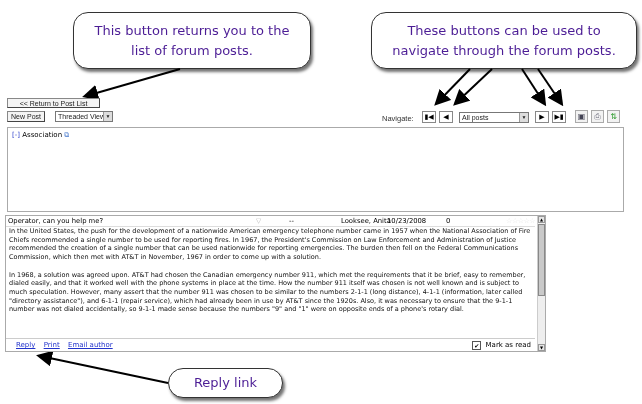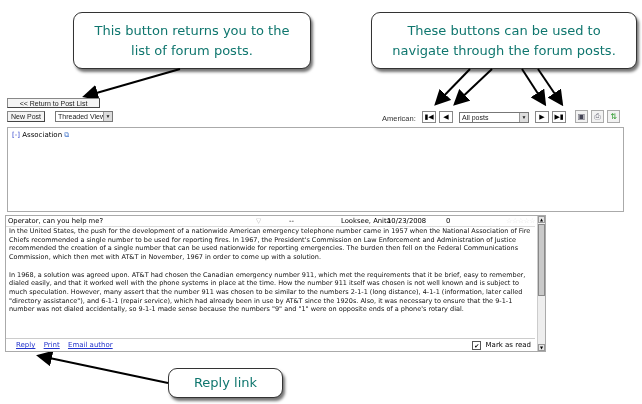--- a/index.html
+++ b/index.html
@@ -1,20 +1,20 @@
 <!DOCTYPE html>
 <html><head>
 <meta charset="utf-8">
 <style>
   html, body { margin:0; padding:0; }
   body { width:642px; height:404px; background:#ffffff; position:relative; overflow:hidden;
          font-family:"DejaVu Sans","Liberation Sans",sans-serif; color:#000; }
-  .callout { position:absolute; background:#fff; border:1.5px solid #333; border-radius:9px;
+  .callout { position:absolute; background:#fff; border:1.5px solid #333; border-radius:15px;
              box-shadow:2px 3px 3px rgba(0,0,0,0.55); text-align:center;
-             font-family:"DejaVu Sans",sans-serif; font-size:13px; line-height:20px; color:#0f766e;
+             font-family:"DejaVu Sans",sans-serif; font-size:13px; line-height:20px; color:#4c1d95;
              display:flex; align-items:center; justify-content:center; }
   svg.arrows { position:absolute; left:0; top:0; pointer-events:none; }
   .btn { position:absolute; background:#f4f4f4; border:1px solid #888; border-right-color:#444; border-bottom-color:#444;
          font-family:"Liberation Sans",sans-serif; font-size:7px; color:#222; text-align:center; line-height:10px; box-sizing:border-box; cursor:pointer; }
   .select { position:absolute; background:#fff; border:1px solid #777; font-family:"Liberation Sans",sans-serif; font-size:7px;
             line-height:9px; box-sizing:border-box; padding-left:2px; color:#222; }
   .select .arr { position:absolute; right:0; top:0; width:8px; height:100%; background:#ddd; border-left:1px solid #999;
                  font-size:5px; text-align:center; line-height:9px; }
   .nav-label { position:absolute; font-family:"Liberation Sans",sans-serif; font-size:7.5px; color:#333; }
   .navbtn { position:absolute; width:14px; height:12px; background:#fff; border:1px solid #888; box-sizing:border-box;
@@ -68,21 +68,21 @@
   <line x1="168" y1="383" x2="40" y2="356" stroke="#000" stroke-width="2" marker-end="url(#ah)"></line>
 </svg>
 
 <div class="btn" style="left:7px;top:98px;width:93px;height:10px;">&lt;&lt; Return to Post List</div>
 <div class="btn" style="left:7px;top:111px;width:38px;height:11px;">New Post</div>
 <div class="select" style="left:55px;top:111px;width:58px;height:11px;">
   <span>Threaded View</span>
   <span class="arr">▼</span>
 </div>
 
-<span class="nav-label" style="left:382px;top:114px;">American:</span>
+<span class="nav-label" style="left:382px;top:114px;">Navigate:</span>
 <div class="navbtn" style="left:422px;top:111px;">
   <span>▮◀</span>
 </div>
 <div class="navbtn" style="left:439px;top:111px;">
   <span>◀</span>
 </div>
 <div class="select" style="left:459px;top:112px;width:70px;height:11px;">
   <span>All posts</span>
   <span class="arr">▼</span>
 </div>

